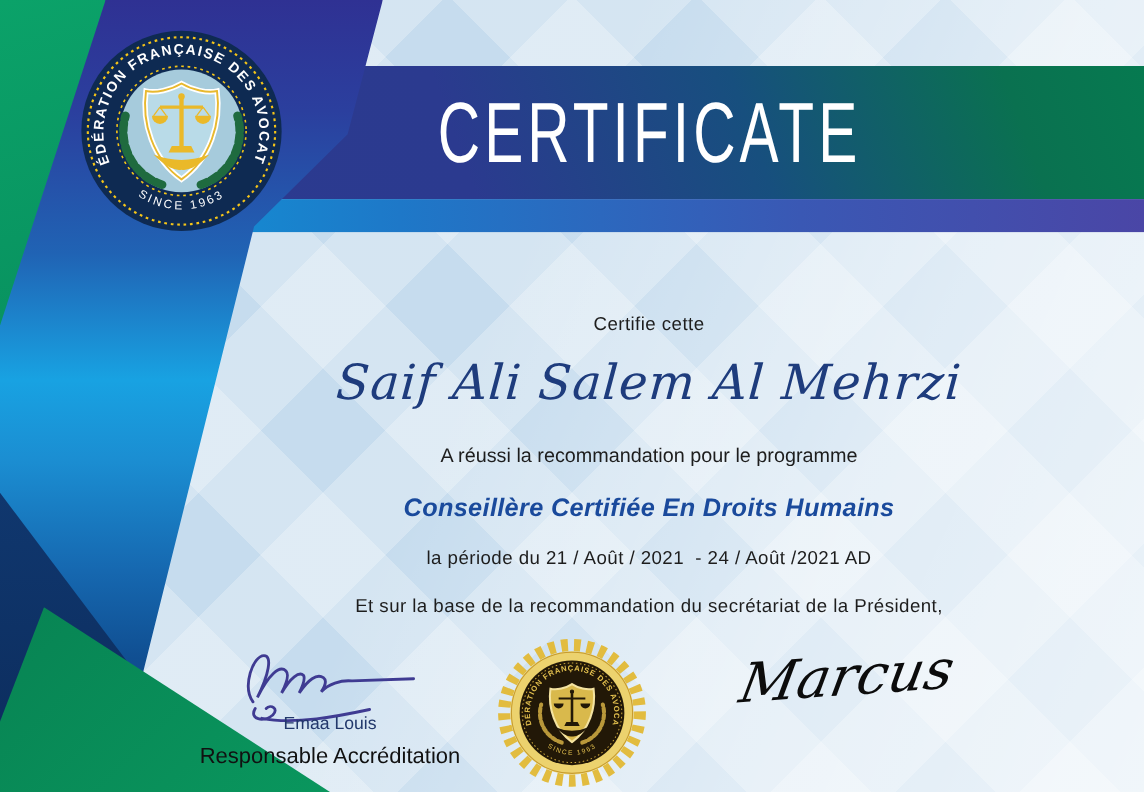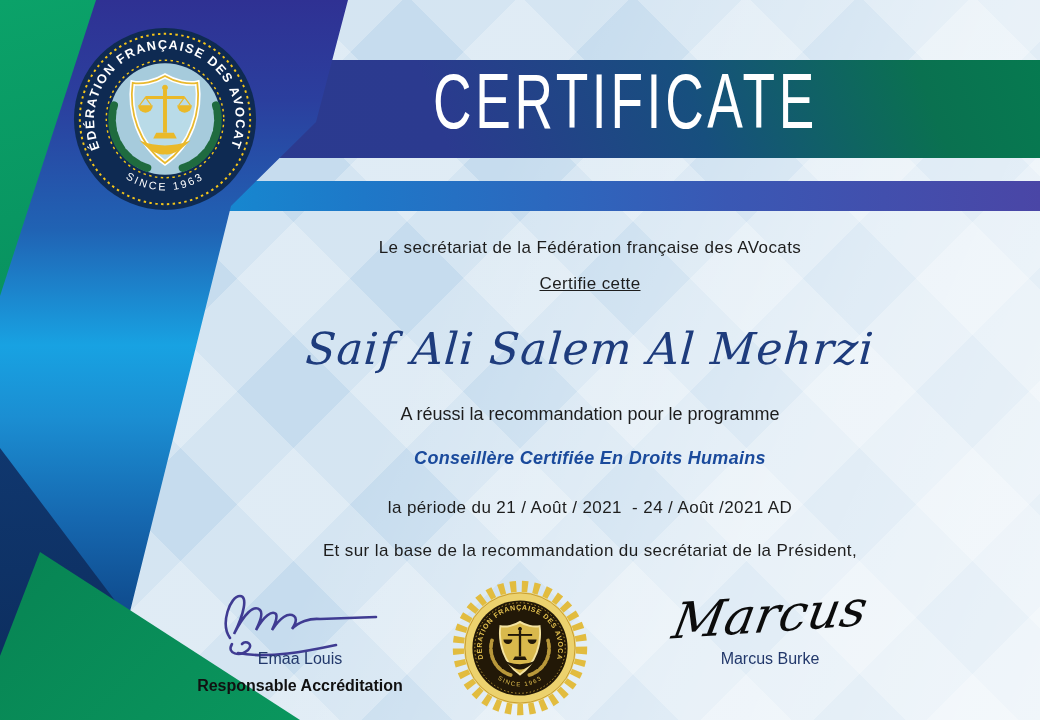--- a/index.html
+++ b/index.html
@@ -14,23 +14,23 @@
     background:
       repeating-linear-gradient(45deg, rgba(255,255,255,0.26) 0 80px, rgba(255,255,255,0) 80px 160px),
       repeating-linear-gradient(-45deg, rgba(255,255,255,0.26) 0 80px, rgba(255,255,255,0) 80px 160px),
       #c6dcee;
   }
   .bg-wash{
     background:linear-gradient(115deg, rgba(255,255,255,0) 42%, rgba(255,255,255,0.45) 72%, rgba(255,255,255,0.65) 100%);
   }
   
   .title-band{
-    position:absolute;left:0;right:0;top:60px;height:98px;
+    position:absolute;left:0;right:0;top:60px;height:121px;
     background:linear-gradient(70deg,#2c3a90 0%,#2b3a8f 40%,#174f7e 65%,#0a7150 88%,#067a50 100%);
-    display:flex;align-items:flex-start;margin-left:35px;
+    display:flex;align-items:center;
   }
   .title-band .title{
     margin-left:398px;
     color:#ffffff;font-size:72px;font-weight:400;letter-spacing:5px;
     transform:scale(0.74,1.08);transform-origin:left center;
     white-space:nowrap;
   }
   .accent-strip{
     position:absolute;left:0;right:0;top:181px;height:30px;
     background:linear-gradient(90deg,#0aa0dc 0%,#1e78c8 35%,#3a58b4 70%,#4a46a6 100%);
@@ -52,36 +52,36 @@
     clip-path:polygon(40px 552px,300px 720px,0 720px,0 656px);
     background:linear-gradient(135deg,#056e47 0%,#0ca968 85%);
   }
   
   .federation-logo{position:absolute;left:72px;top:26px;width:186px;height:186px;}
   .gold-seal{position:absolute;left:450px;top:578px;width:140px;height:140px;}
   
   .content-line{position:absolute;left:160px;width:860px;text-align:center;color:#1d1d1d;}
   .small-line{font-size:17px;letter-spacing:0.4px;}
   .intro-line{top:238px;}
-  .certify-line{top:274px;text-decoration:underline;}
+  .certify-line{top:285px;}
   .recipient-name{
     top:323px;font-family:"DejaVu Serif",serif;font-style:italic;
     font-size:44px;color:#1e3c7d;transform:skewX(-4deg);letter-spacing:1px;
   }
   .qualification-line{top:404px;font-size:18px;}
   .program-name{
-    top:448px;font-size:18px;font-weight:bold;font-style:italic;
+    top:448px;font-size:23px;font-weight:bold;font-style:italic;
     color:#1a4a9c;letter-spacing:0.3px;
   }
   .period-line{top:498px;white-space:pre-wrap;}
   .recommendation-line{top:541px;}
   
   .sig-block{position:absolute;width:240px;text-align:center;}
   .sig-block .sig-name{font-size:16px;color:#22386b;}
-  .sig-block .sig-title{font-size:16px;font-weight:bold;color:#111;margin-top:9px;}
+  .sig-block .sig-title{font-size:20px;font-weight:normal;color:#111;margin-top:9px;}
   .sig-left{left:180px;top:650px;}
   .sig-right{left:650px;top:650px;}
   .sig-scribble{position:absolute;left:218px;top:584px;width:170px;height:75px;}
   .sig-script{
     position:absolute;left:640px;top:586px;width:260px;text-align:center;
     font-family:"DejaVu Serif",serif;font-style:italic;font-size:50px;color:#0c0c0c;
     transform:skewX(-14deg) rotate(-4deg);white-space:nowrap;
   }
   svg text{font-family:"Liberation Sans",sans-serif;}
 </style>
@@ -128,21 +128,20 @@
     <path id="logoArcTop" d="M -68,26 A 72.5 72.5 0 1 1 68,26" fill="none"></path>
     <path id="logoArcBottom" d="M -44,58 A 72.5 72.5 0 0 0 44,58" fill="none"></path>
     <text font-size="13" font-weight="600" fill="#ffffff" letter-spacing="1.5">
       <textPath href="#logoArcTop" startOffset="50%" text-anchor="middle">FÉDÉRATION FRANÇAISE DES AVOCATS</textPath>
     </text>
     <text font-size="11" fill="#ffffff" letter-spacing="2.5">
       <textPath href="#logoArcBottom" startOffset="50%" text-anchor="middle">SINCE 1963</textPath>
     </text>
   </svg>
 
-  <div class="content-line small-line intro-line">Le secrétariat de la Fédération française des AVocats</div>
   <div class="content-line small-line certify-line">Certifie cette</div>
   <div class="content-line recipient-name">Saif Ali Salem Al Mehrzi</div>
   <div class="content-line qualification-line">A réussi la recommandation pour le programme</div>
   <div class="content-line program-name">Conseillère Certifiée En Droits Humains</div>
   <div class="content-line small-line period-line">la période du 21 / Août / 2021  - 24 / Août /2021 AD</div>
   <div class="content-line small-line recommendation-line">Et sur la base de la recommandation du secrétariat de la Président,</div>
 
   <svg class="sig-scribble" viewBox="0 0 170 75">
     <g fill="none" stroke="#3f3b92" stroke-width="2.6" stroke-linecap="round">
       <path d="M 12,54 C 2,40 12,12 22,12 C 30,12 26,30 16,50 C 26,30 36,20 42,26 C 46,30 40,42 38,46 C 46,32 54,26 58,30 C 60,34 56,42 54,46 C 62,34 70,28 76,32 C 80,35 76,42 74,45 C 80,38 92,34 102,35 L 158,33"></path>
@@ -178,16 +177,15 @@
     <text font-size="7.5" font-weight="600" fill="#e3c04e" letter-spacing="0.8">
       <textPath href="#sealArcTop" startOffset="50%" text-anchor="middle">FÉDÉRATION FRANÇAISE DES AVOCATS</textPath>
     </text>
     <text font-size="6.5" fill="#e3c04e" letter-spacing="1.5">
       <textPath href="#sealArcBottom" startOffset="50%" text-anchor="middle">SINCE 1963</textPath>
     </text>
   </svg>
 
   <div class="sig-script">Marcus</div>
   <div class="sig-block sig-right">
-    <div class="sig-name">Marcus Burke</div>
   </div>
 
 </div>
 
 </body></html>

